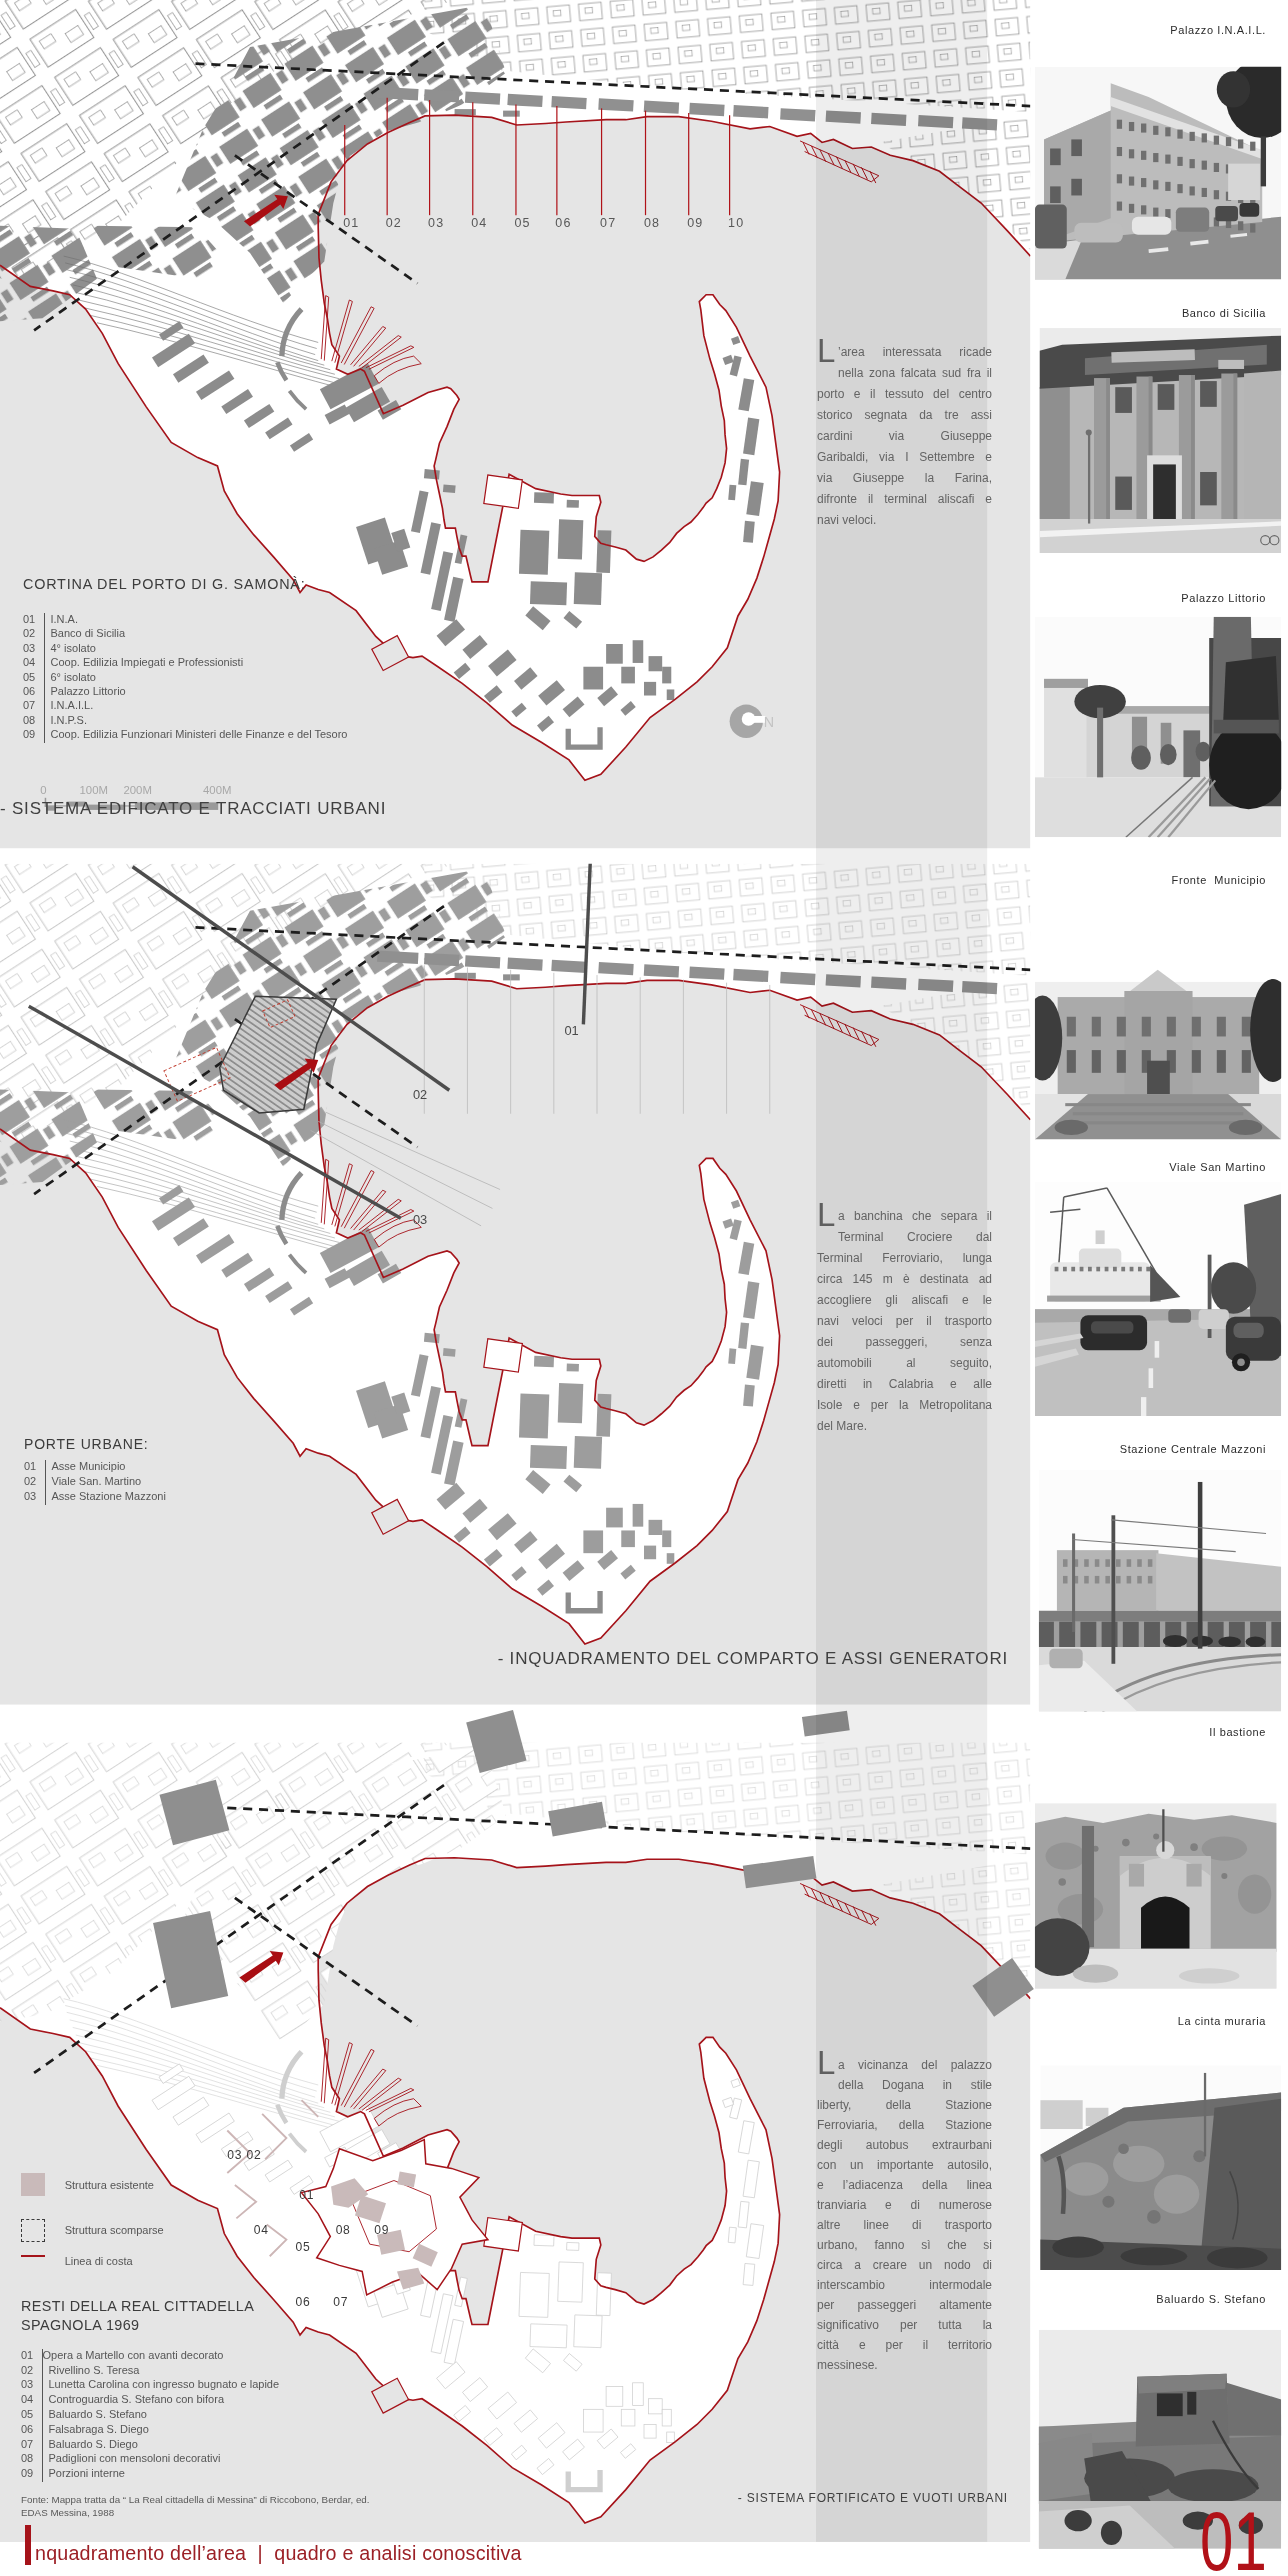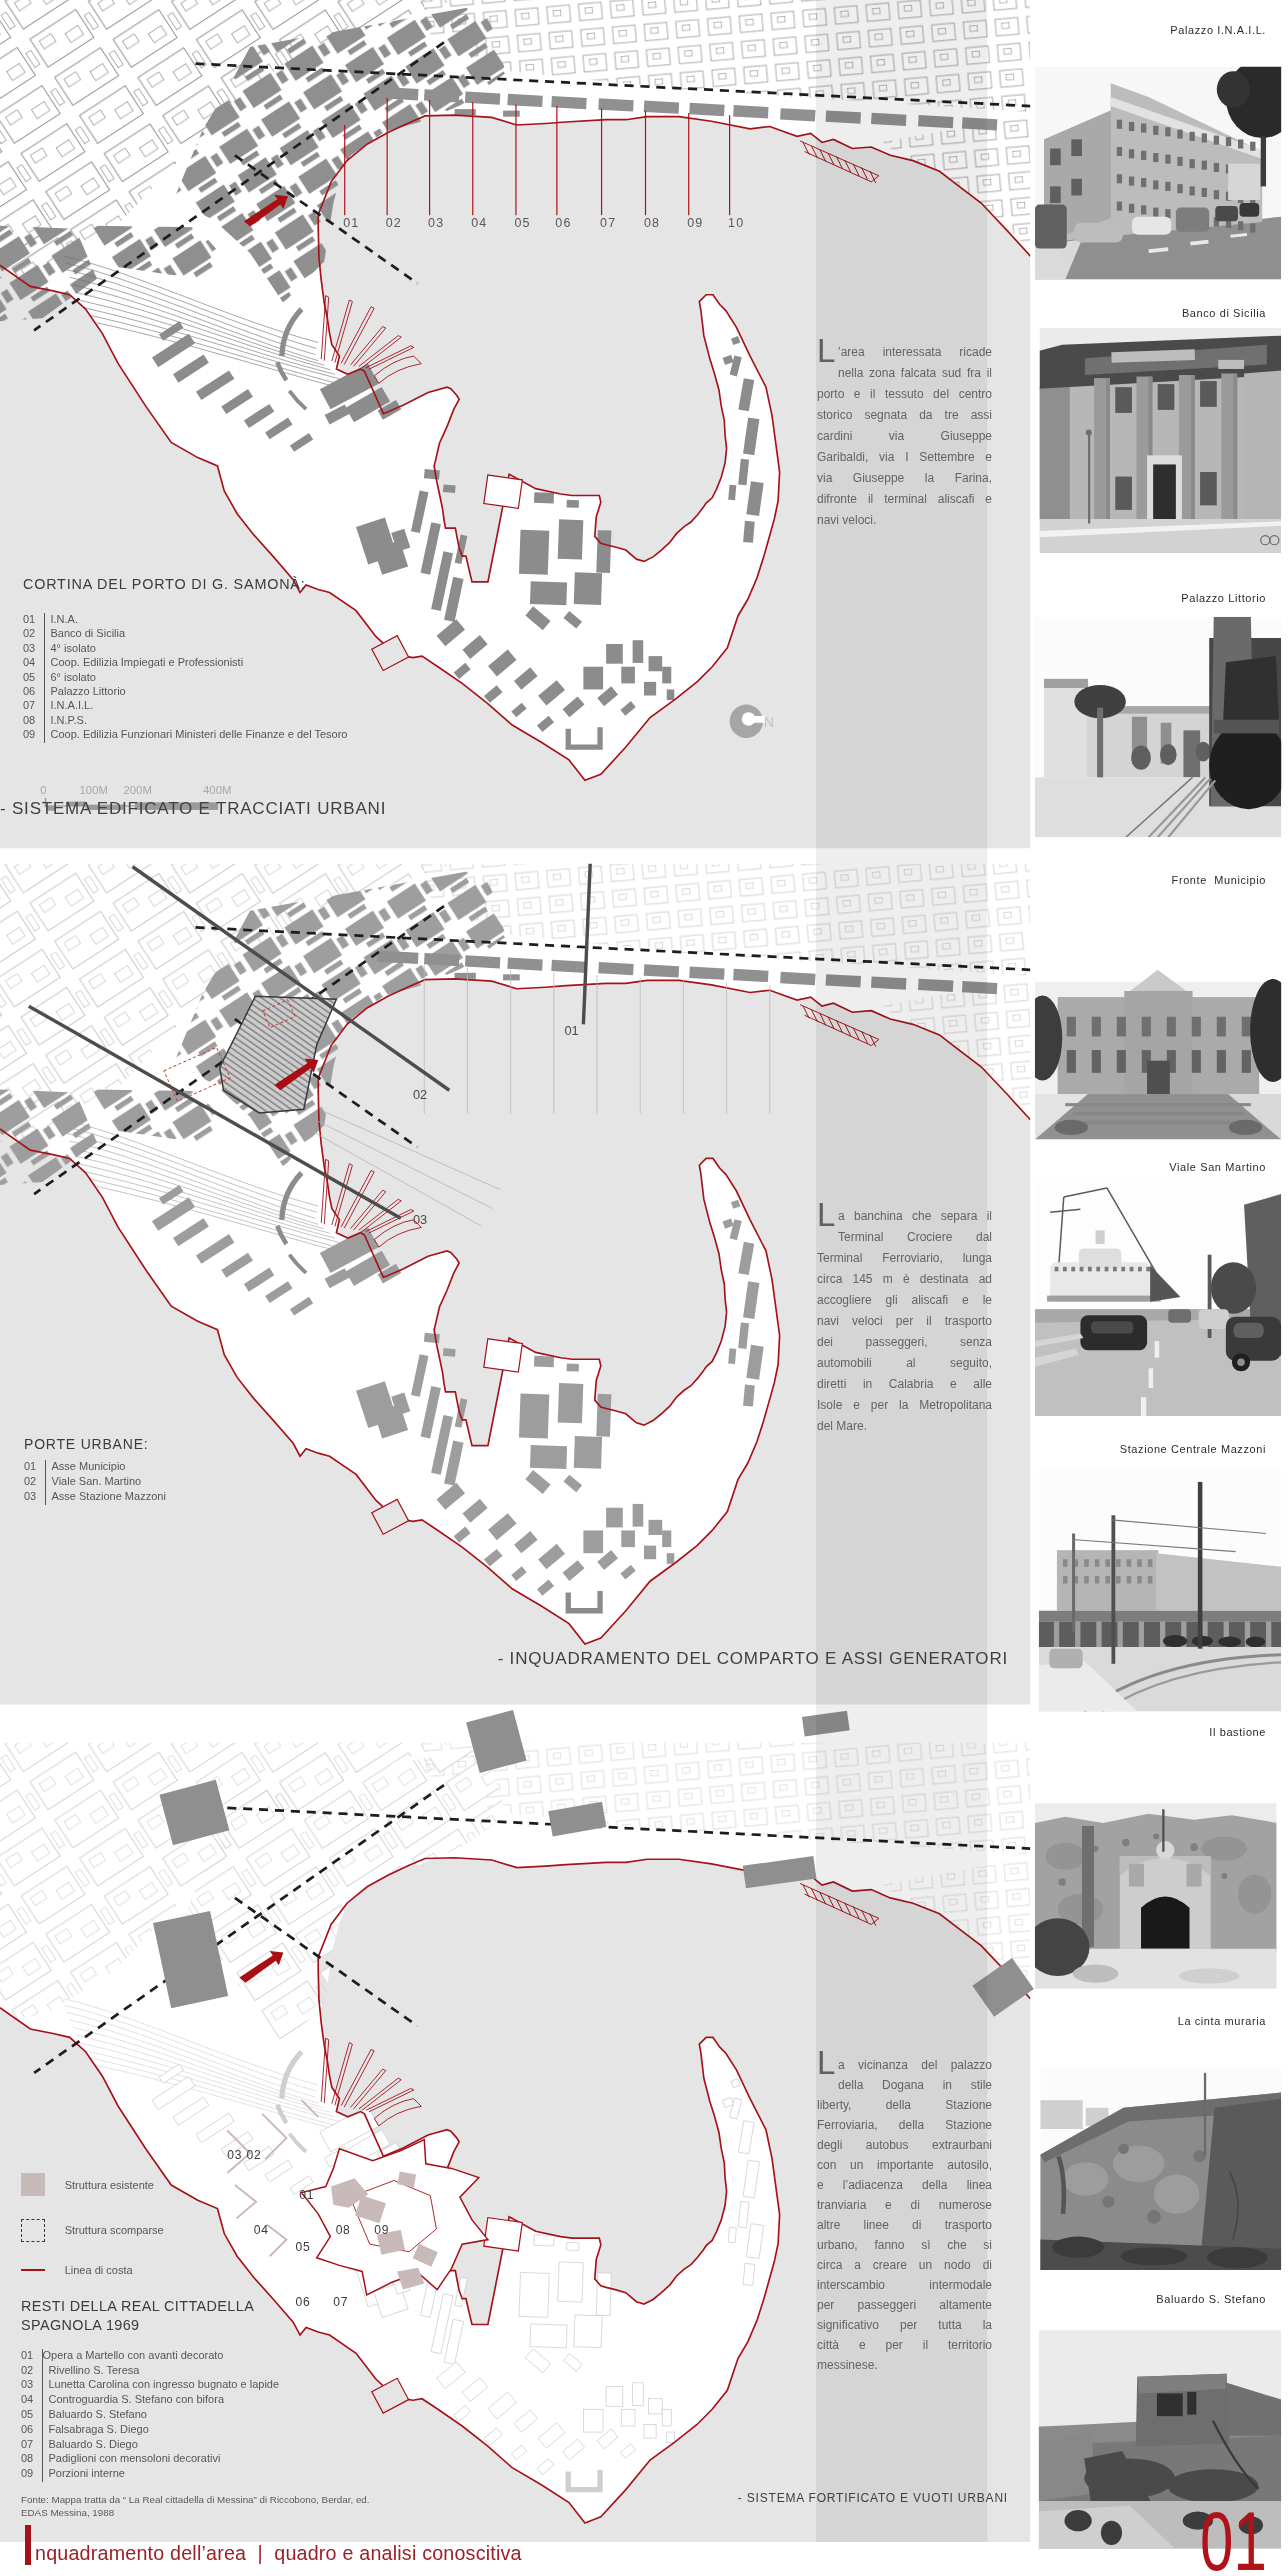--- a/index.html
+++ b/index.html
@@ -1184,21 +1184,21 @@
 
 <div style="position:absolute;left:21px;top:2167px;font-size:11px">
     <div style="display:flex;align-items:center;height:35px">
       <span style="width:24px;height:23px;background:#c9baba;display:inline-block"></span>
       <span style="margin-left:19.7px;color:#565656">Struttura esistente</span>
     </div>
     <div style="display:flex;align-items:center;height:35px;margin-top:10.6px">
       <span style="width:24px;height:23px;border:1.5px dashed #3a3a3a;display:inline-block;box-sizing:border-box"></span>
       <span style="margin-left:19.7px;color:#565656">Struttura scomparse</span>
     </div>
-    <div style="display:flex;align-items:center;height:30px;margin-top:7.6px">
+    <div style="display:flex;align-items:flex-start;height:30px;margin-top:7.6px">
       <span style="width:24px;height:2.3px;background:#a5131a;display:inline-block"></span>
       <span style="margin-left:19.7px;color:#565656">Linea di costa</span>
     </div>
     <div style="font-size:14.4px;letter-spacing:0.4px;color:#3c3c3c;margin-top:12px;line-height:19px">RESTI DELLA REAL CITTADELLA<br>SPAGNOLA 1969</div>
     <div style="margin-top:13.6px">
       <div style="display:flex;height:14.8px">
         <span style="width:20.5px;color:#565656">01</span>
         <span style="border-left:1.1px solid #555;padding-left:0;color:#565656">Opera a Martello con avanti decorato</span>
       </div>
       <div style="display:flex;height:14.8px">

